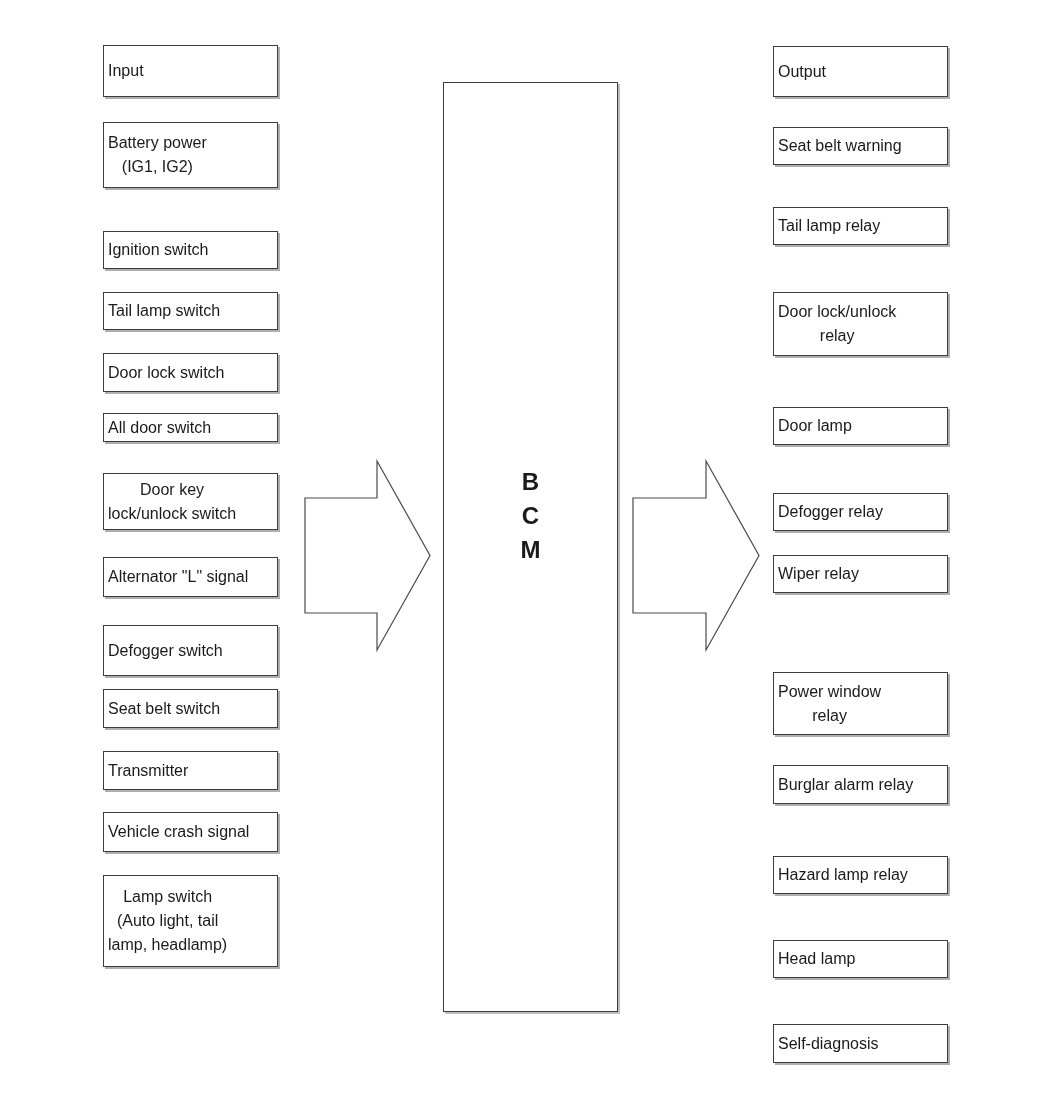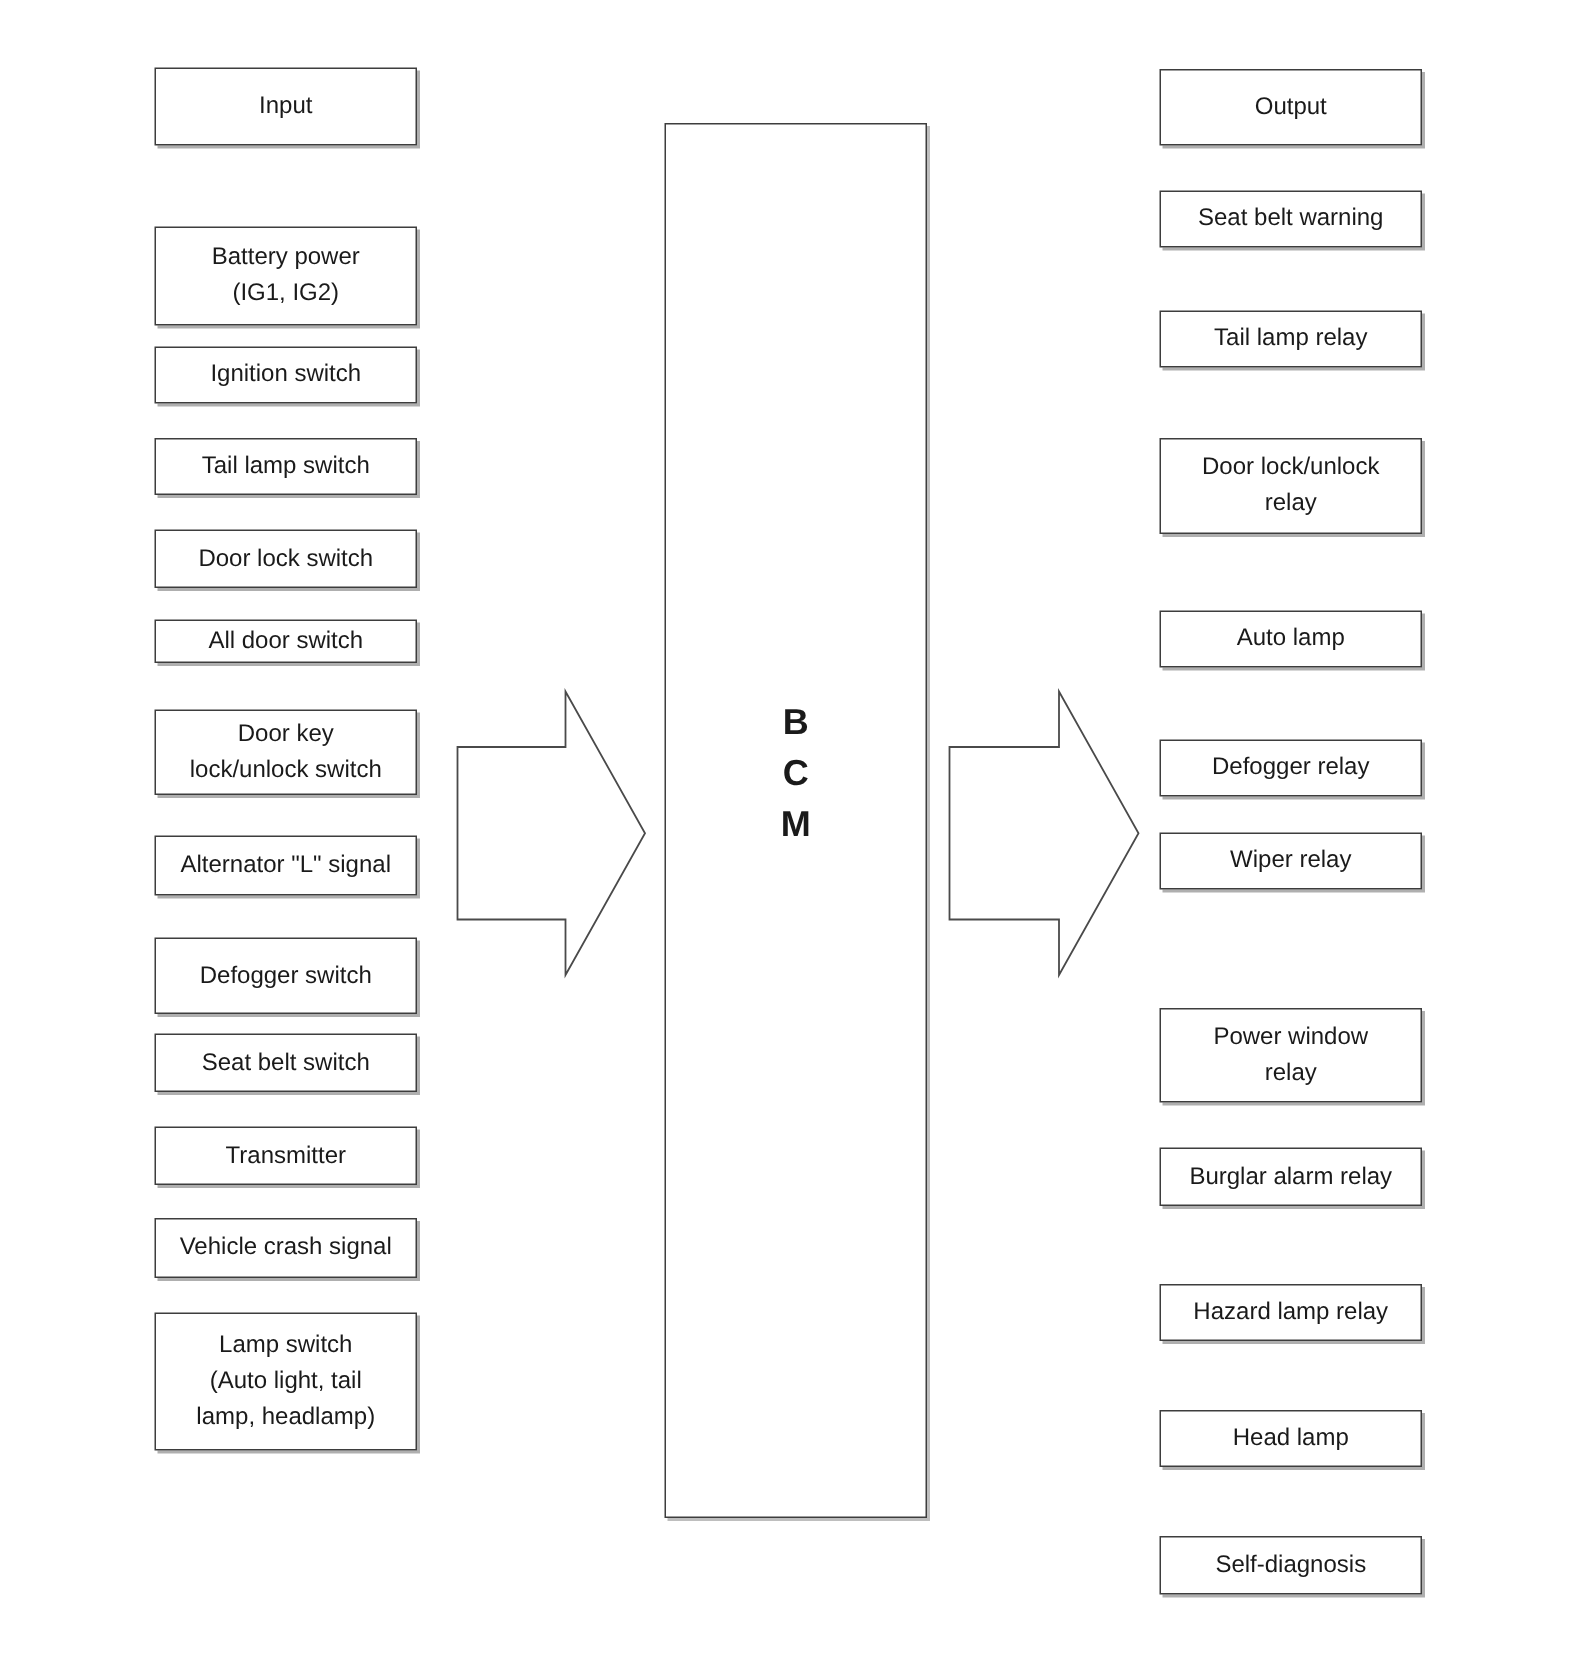--- a/index.html
+++ b/index.html
@@ -19,21 +19,20 @@
   }
   .dbox {
     position: absolute;
     width: 175px;
     box-sizing: border-box;
     background: #ffffff;
     border: 1px solid #3d3d3d;
     box-shadow: 2px 2px 0 rgba(110,110,110,0.55);
     display: flex;
     align-items: center;
-    justify-content: center;
   }
   .lcol { left: 103px; }
   .rcol { left: 773px; }
   .label {
     display: block;
     white-space: pre-line;
     text-align: center;
     font-size: 16px;
     line-height: 1.5;
     padding: 0 4px;
@@ -74,21 +73,21 @@
   }
 </style>
 </head>
 <body>
 
 <div id="canvas">
 
   <div class="dbox lcol" style="top:45px;height:52px">
       <span class="label">Input</span>
     </div>
-  <div class="dbox lcol" style="top:151px;height:66px">
+  <div class="dbox lcol" style="top:122px;height:66px">
       <span class="label">Battery power
 (IG1, IG2)</span>
     </div>
   <div class="dbox lcol" style="top:231px;height:38px">
       <span class="label">Ignition switch</span>
     </div>
   <div class="dbox lcol" style="top:353px;height:39px">
       <span class="label">Door lock switch</span>
     </div>
   <div class="dbox lcol" style="top:292px;height:38px">
@@ -140,21 +139,21 @@
       <span class="label">Tail lamp relay</span>
     </div>
   <div class="dbox rcol" style="top:127px;height:38px">
       <span class="label">Seat belt warning</span>
     </div>
   <div class="dbox rcol" style="top:292px;height:64px">
       <span class="label">Door lock/unlock
 relay</span>
     </div>
   <div class="dbox rcol" style="top:407px;height:38px">
-      <span class="label">Auto lamp</span>
+      <span class="label">Door lamp</span>
     </div>
   <div class="dbox rcol" style="top:493px;height:38px">
       <span class="label">Defogger relay</span>
     </div>
   <div class="dbox rcol" style="top:555px;height:38px">
       <span class="label">Wiper relay</span>
     </div>
   <div class="dbox rcol" style="top:672px;height:63px">
       <span class="label">Power window
 relay</span>

